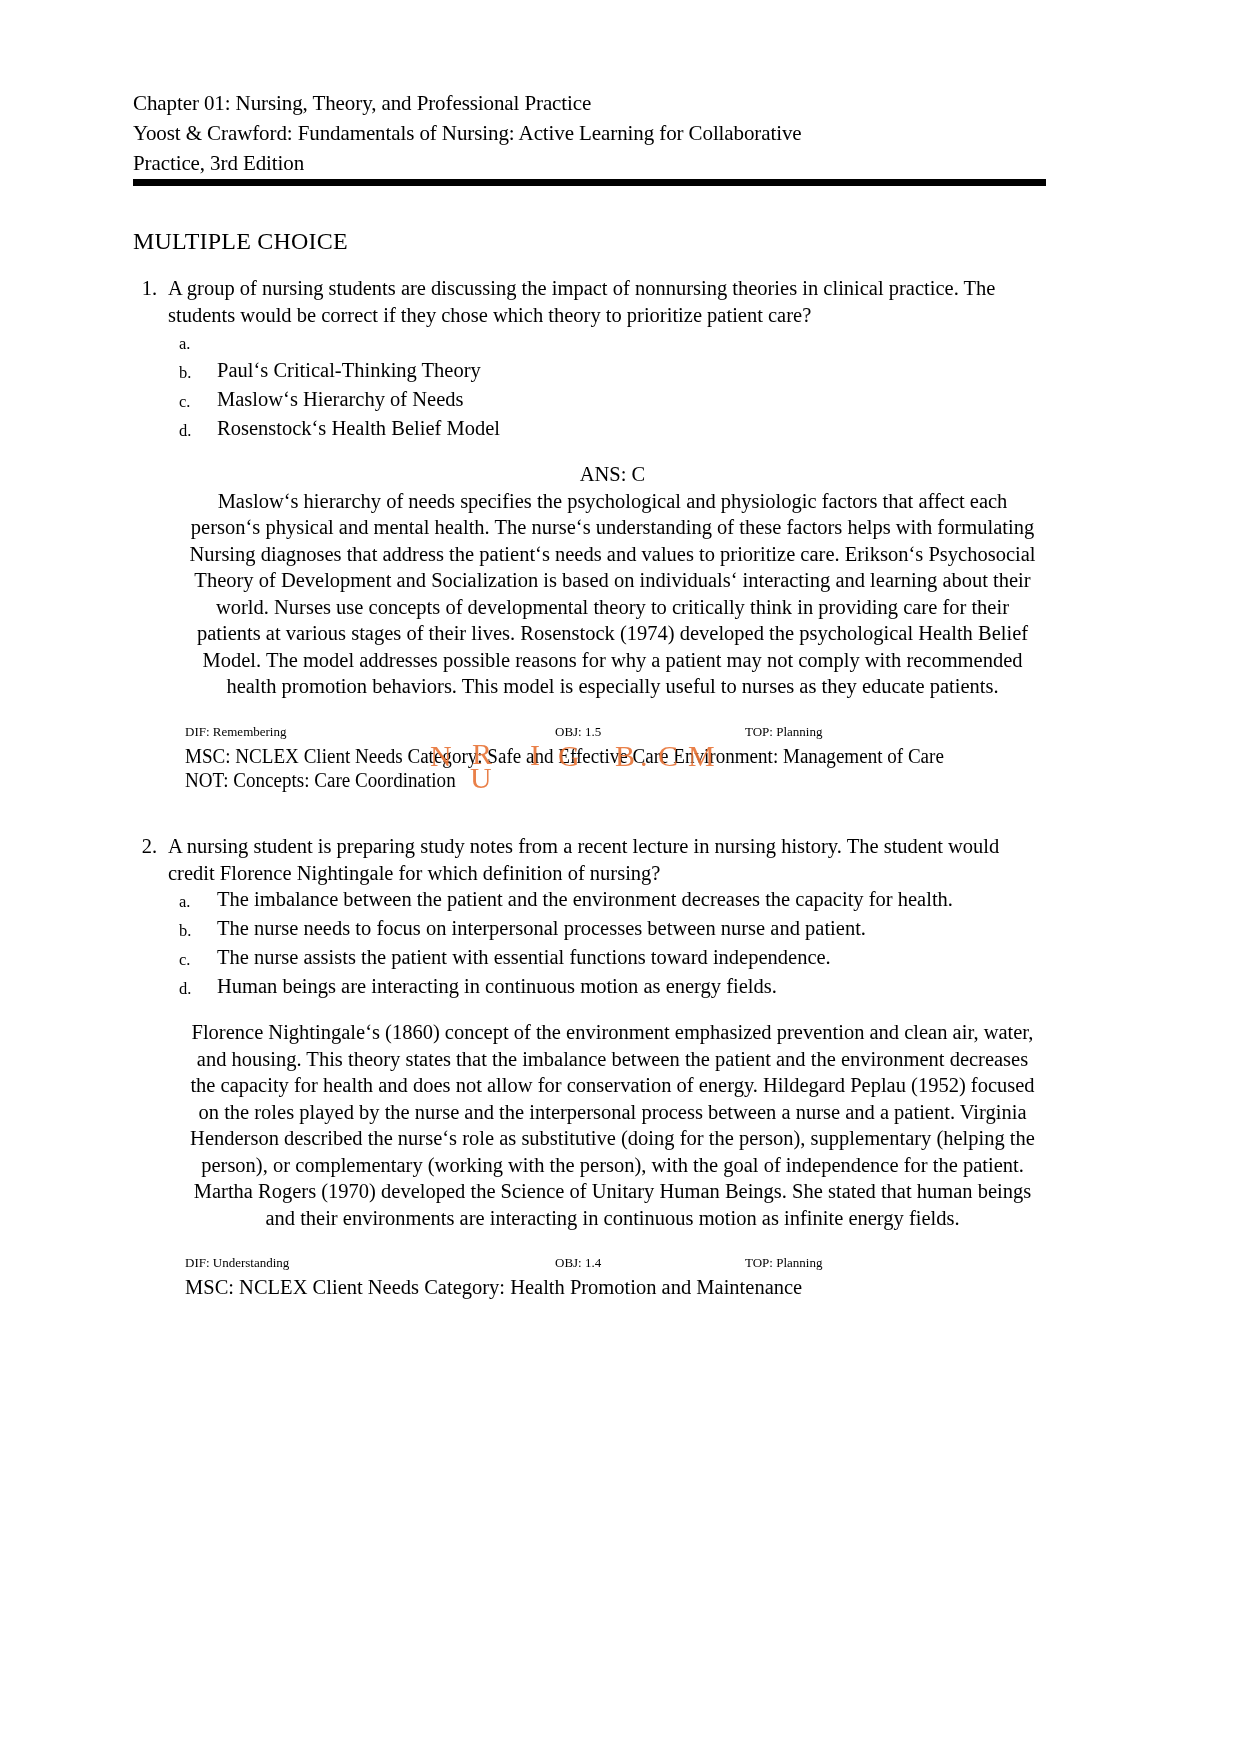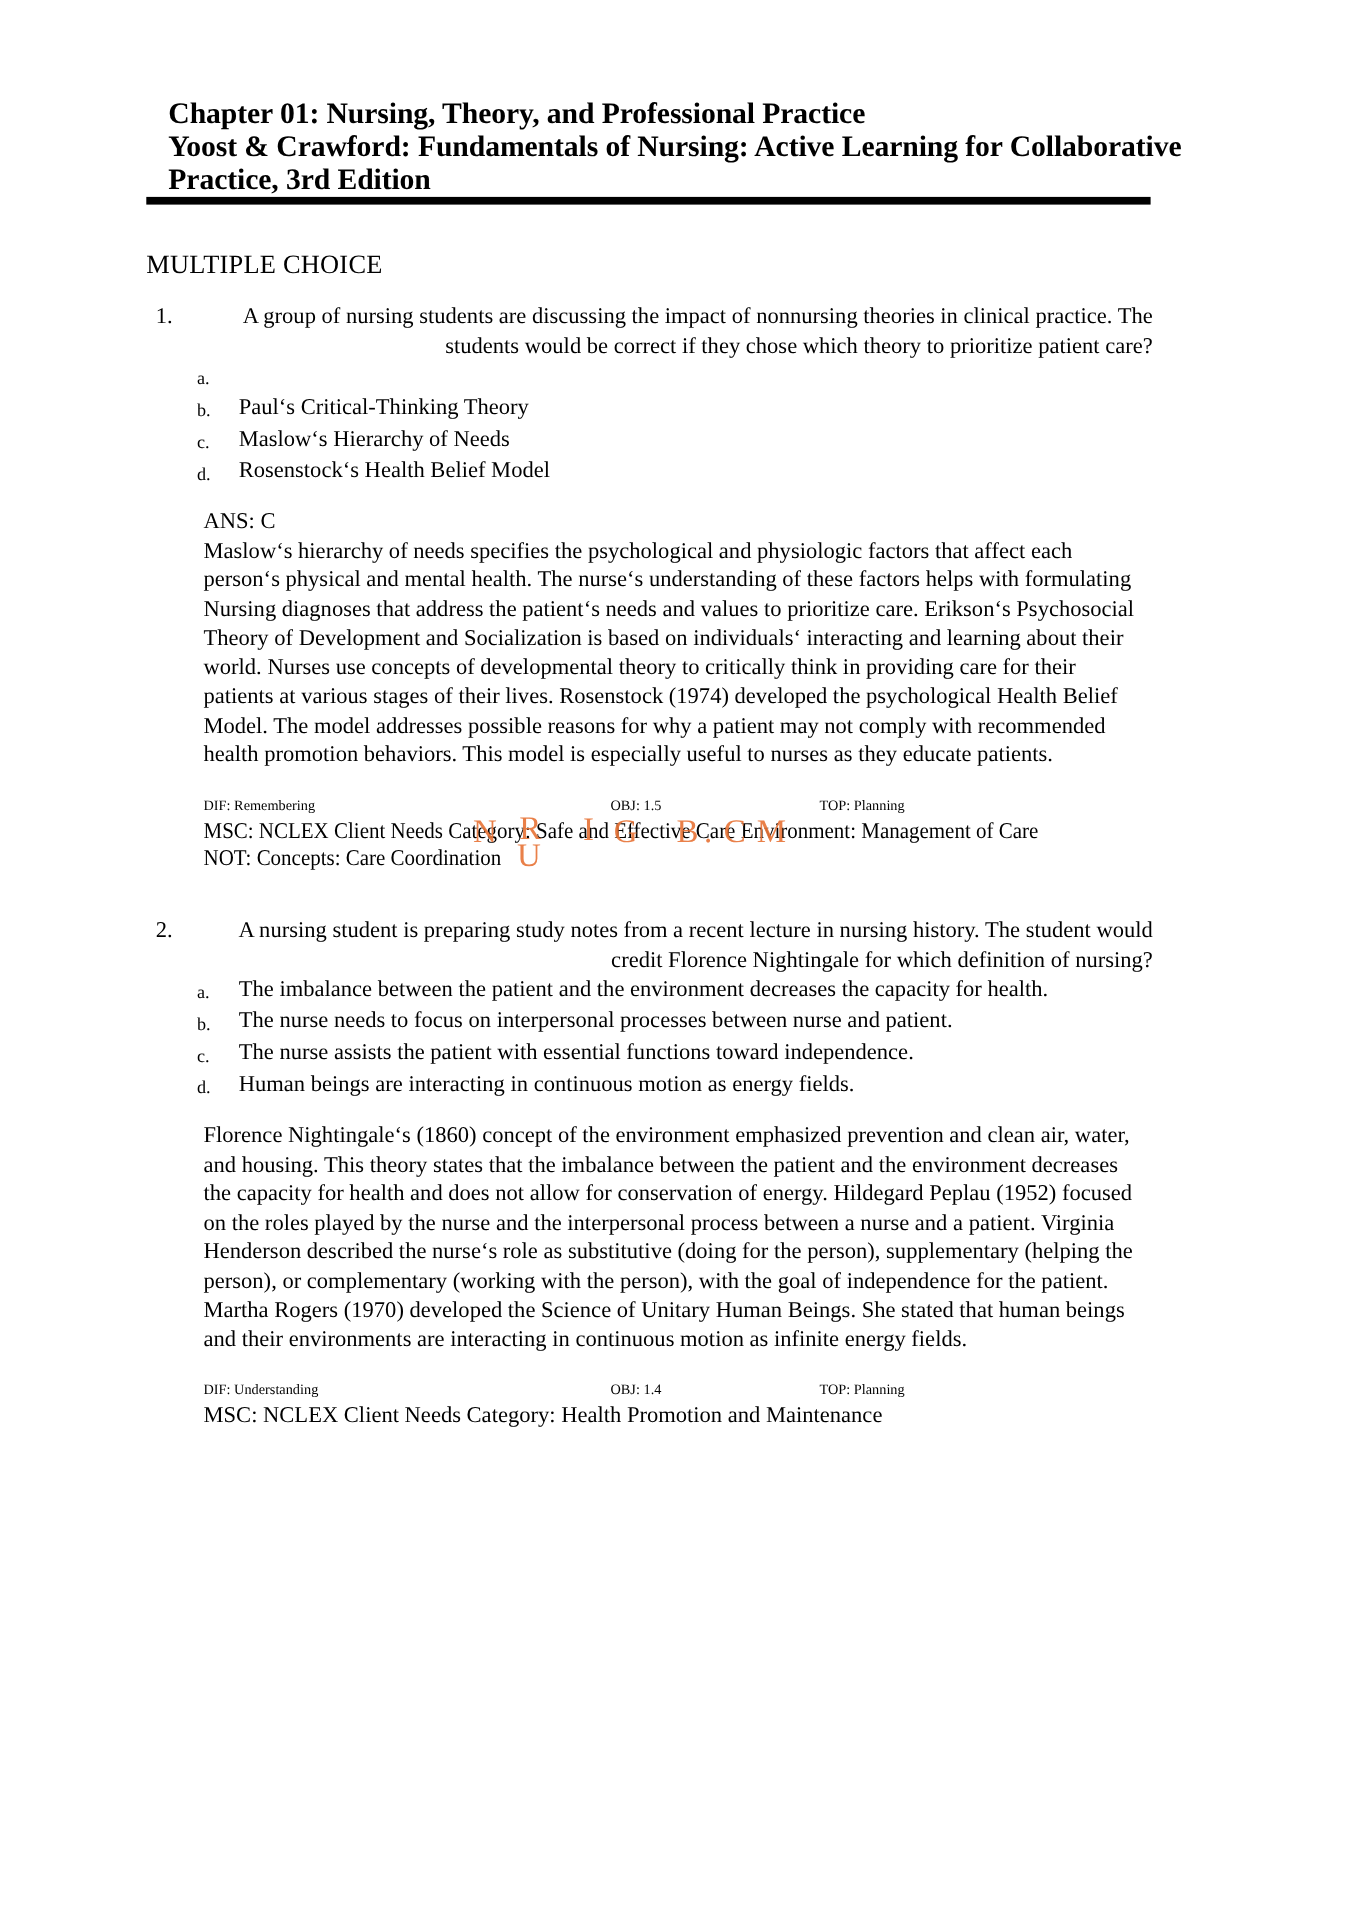--- a/index.html
+++ b/index.html
@@ -24,26 +24,25 @@
   }
 
   
   .header {
     position: absolute;
     left: 133px;
     top: 88px;
     width: 912px;
   }
   .header-line {
-    font-weight: bold;
-    font-size: 27px;
+    font-weight: normal;
+    font-size: 21px;
     line-height: 30px;
     letter-spacing: -0.1px;
     white-space: nowrap;
-    margin-left: 20px;
   }
   .header-rule {
     position: absolute;
     left: 133px;
     top: 179px;
     width: 913px;
     height: 7px;
     background: #000;
   }
 
@@ -76,21 +75,21 @@
     text-align: right;
     font-size: 20.5px;
     line-height: 26.5px;
     padding-right: 11px;
     box-sizing: border-box;
   }
   .q-stem {
     flex: 1 1 auto;
     font-size: 20.5px;
     line-height: 26.5px;
-    text-align: right;
+    text-align: left;
   }
 
   .options {
     margin: 0;
     padding: 0;
     list-style: none;
     margin-left: 46px;
   }
   .opt {
     display: flex;
@@ -107,21 +106,21 @@
   }
   .opt-text {
     flex: 1 1 auto;
   }
 
   .rationale {
     margin-left: 52px;
     margin-top: 17px;
     font-size: 20.5px;
     line-height: 26.5px;
-    text-align: left;
+    text-align: center;
     width: 855px;
   }
   .ans-line {
     font-size: 20.5px;
     line-height: 26.5px;
   }
   .rationale-body {
     margin-top: 0px;
   }
 

